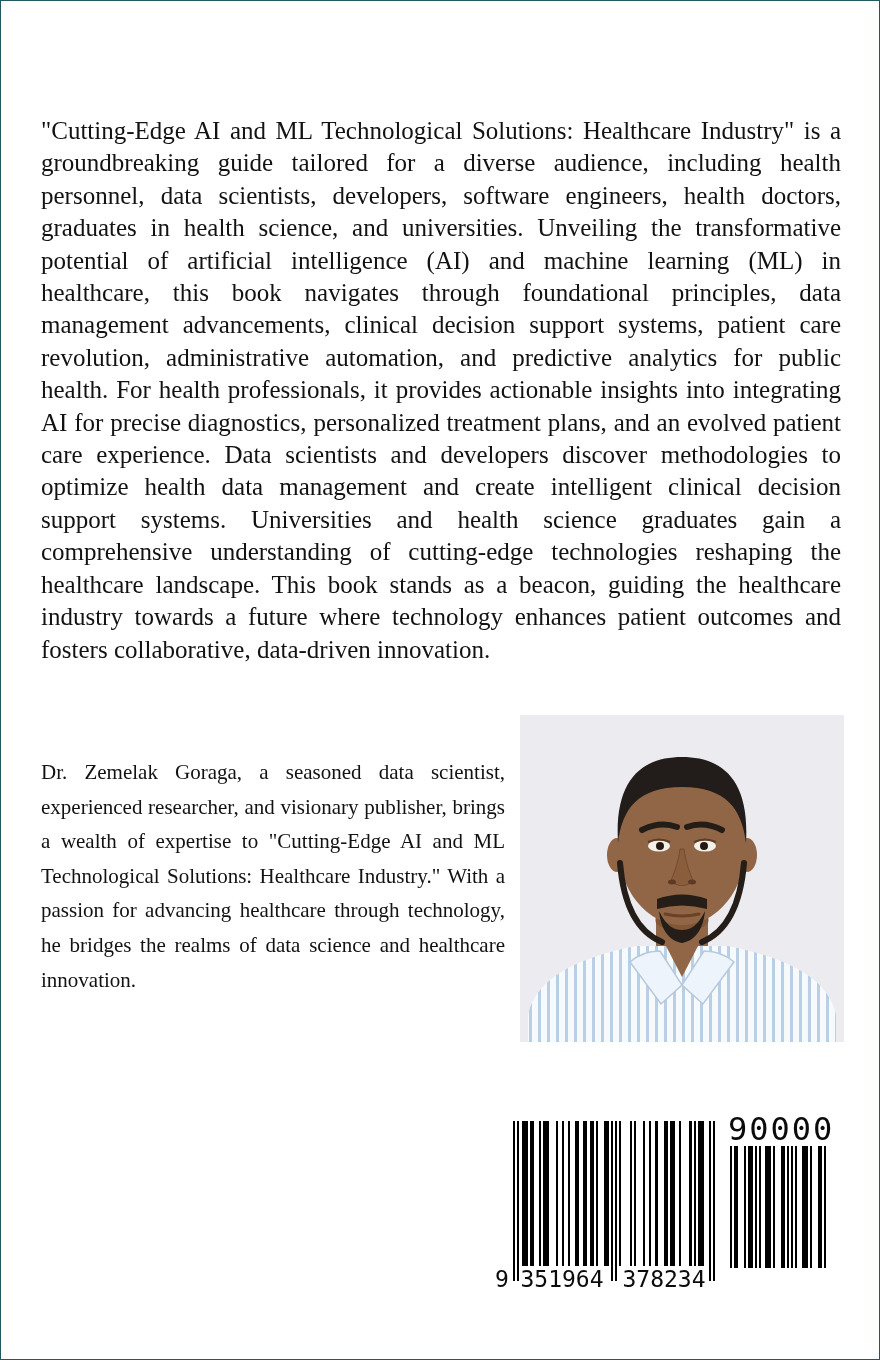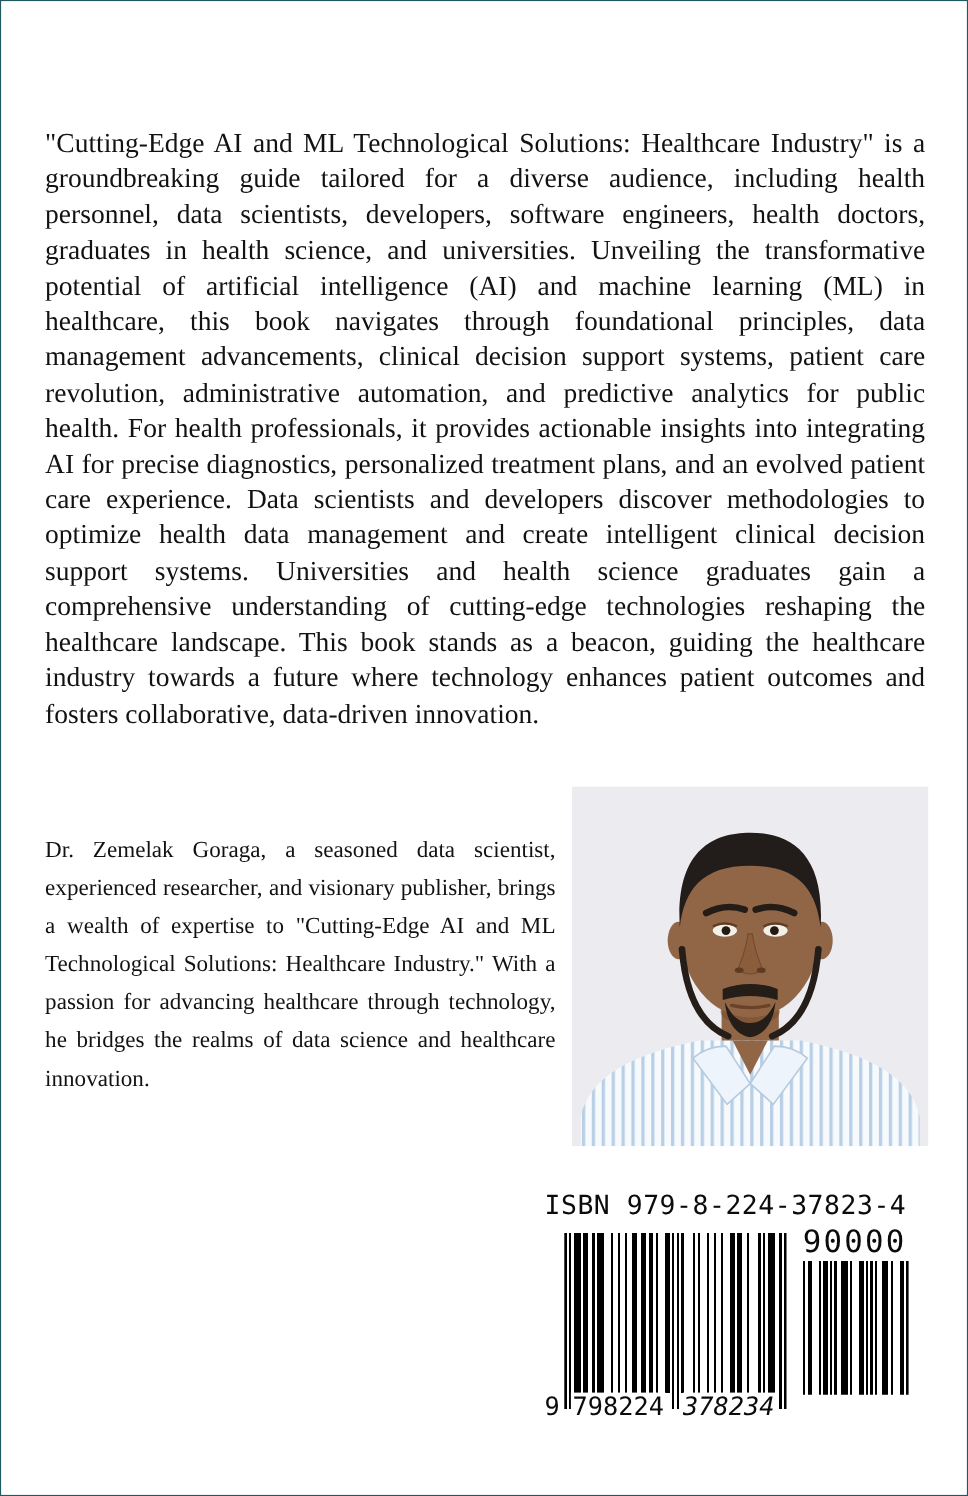--- a/index.html
+++ b/index.html
@@ -39,28 +39,28 @@
   }
   .bc-main svg { position: absolute; left: 0; top: 0; }
   .bc-digit {
     position: absolute; top: 145px; height: 26px;
     background: #ffffff;
     font-family: "DejaVu Sans Mono", "Liberation Mono", monospace;
     font-size: 23px; line-height: 26px; color: #0b0b0b;
   }
   .bc-digit.lead { left: -18px; width: 16px; text-align: left; }
   .bc-digit.g1   { left: 6px;   width: 86px; text-align: center; }
-  .bc-digit.g2   { left: 108px; width: 86px; text-align: left; font-style: italic; }
+  .bc-digit.g2   { left: 108px; width: 86px; text-align: center; }
   .bc-addon {
     position: absolute; left: 727px; top: 1114px; width: 98px;
   }
   .addon-num {
     text-align: right; padding-right: 2px;
     font-family: "DejaVu Sans Mono", "Liberation Mono", monospace;
-    font-size: 28px; line-height: 28px; letter-spacing: 2px; color: #0b0b0b;
+    font-size: 32px; line-height: 28px; letter-spacing: 2px; color: #0b0b0b;
     white-space: nowrap;
   }
   .bc-addon svg { display: block; margin-top: 3px; }
 </style>
 </head>
 <body>
 
 <div class="page" id="page" style="border-color: rgb(33, 90, 94);">
 
   <p class="synopsis">"Cutting-Edge AI and ML Technological Solutions: Healthcare Industry" is a groundbreaking guide tailored for a diverse audience, including health personnel, data scientists, developers, software engineers, health doctors, graduates in health science, and universities. Unveiling the transformative potential of artificial intelligence (AI) and machine learning (ML) in healthcare, this book navigates through foundational principles, data management advancements, clinical decision support systems, patient care revolution, administrative automation, and predictive analytics for public health. For health professionals, it provides actionable insights into integrating AI for precise diagnostics, personalized treatment plans, and an evolved patient care experience. Data scientists and developers discover methodologies to optimize health data management and create intelligent clinical decision support systems. Universities and health science graduates gain a comprehensive understanding of cutting-edge technologies reshaping the healthcare landscape. This book stands as a beacon, guiding the healthcare industry towards a future where technology enhances patient outcomes and fosters collaborative, data-driven innovation.</p>
@@ -113,21 +113,20 @@
       <ellipse cx="172" cy="167" rx="4" ry="2.5" fill="#5e3a22"></ellipse>
 
       <path d="M137,184 Q162,175 187,184 L187,194 Q162,187 137,194 Z" fill="#241d18"></path>
 
       <path d="M145,199 Q162,203 179,199" fill="none" stroke="#6b4128" stroke-width="3" stroke-linecap="round"></path>
 
       <path d="M139,196 C141,216 150,226 162,228 C174,226 183,216 185,196 C178,211 170,215 162,215 C154,215 146,211 139,196 Z" fill="#241d18"></path>
     </svg>
   </div>
 
-  <div class="isbn-label">ISBN 979-8-224-37823-4</div>
 
   <div class="bc-main">
     <svg id="bc-main-svg" width="202" height="160" shape-rendering="crispEdges" xmlns="http://www.w3.org/2000/svg" fill="#000000">
         <rect x="0.00" y="0" width="2.13" height="160"></rect>
         <rect x="4.25" y="0" width="2.13" height="160"></rect>
         <rect x="8.51" y="0" width="6.38" height="145"></rect>
         <rect x="17.01" y="0" width="4.25" height="145"></rect>
         <rect x="25.52" y="0" width="2.13" height="145"></rect>
         <rect x="29.77" y="0" width="6.38" height="145"></rect>
         <rect x="42.53" y="0" width="2.13" height="145"></rect>
@@ -149,21 +148,21 @@
         <rect x="150.97" y="0" width="4.25" height="145"></rect>
         <rect x="157.35" y="0" width="4.25" height="145"></rect>
         <rect x="165.85" y="0" width="2.13" height="145"></rect>
         <rect x="176.48" y="0" width="2.13" height="145"></rect>
         <rect x="180.74" y="0" width="2.13" height="145"></rect>
         <rect x="184.99" y="0" width="6.38" height="145"></rect>
         <rect x="195.62" y="0" width="2.13" height="160"></rect>
         <rect x="199.87" y="0" width="2.13" height="160"></rect>
       </svg>
     <span class="bc-digit lead">9</span>
-    <span class="bc-digit g1">798224</span>
+    <span class="bc-digit g1">351964</span>
     <span class="bc-digit g2">378234</span>
   </div>
 
   <div class="bc-addon">
     <div class="addon-num">90000</div>
     <svg id="bc-addon-svg" width="98" height="122" shape-rendering="crispEdges" xmlns="http://www.w3.org/2000/svg" fill="#000000">
         <rect x="2.04" y="0" width="2.04" height="122"></rect>
         <rect x="6.13" y="0" width="4.08" height="122"></rect>
         <rect x="16.33" y="0" width="2.04" height="122"></rect>
         <rect x="20.42" y="0" width="4.08" height="122"></rect>

